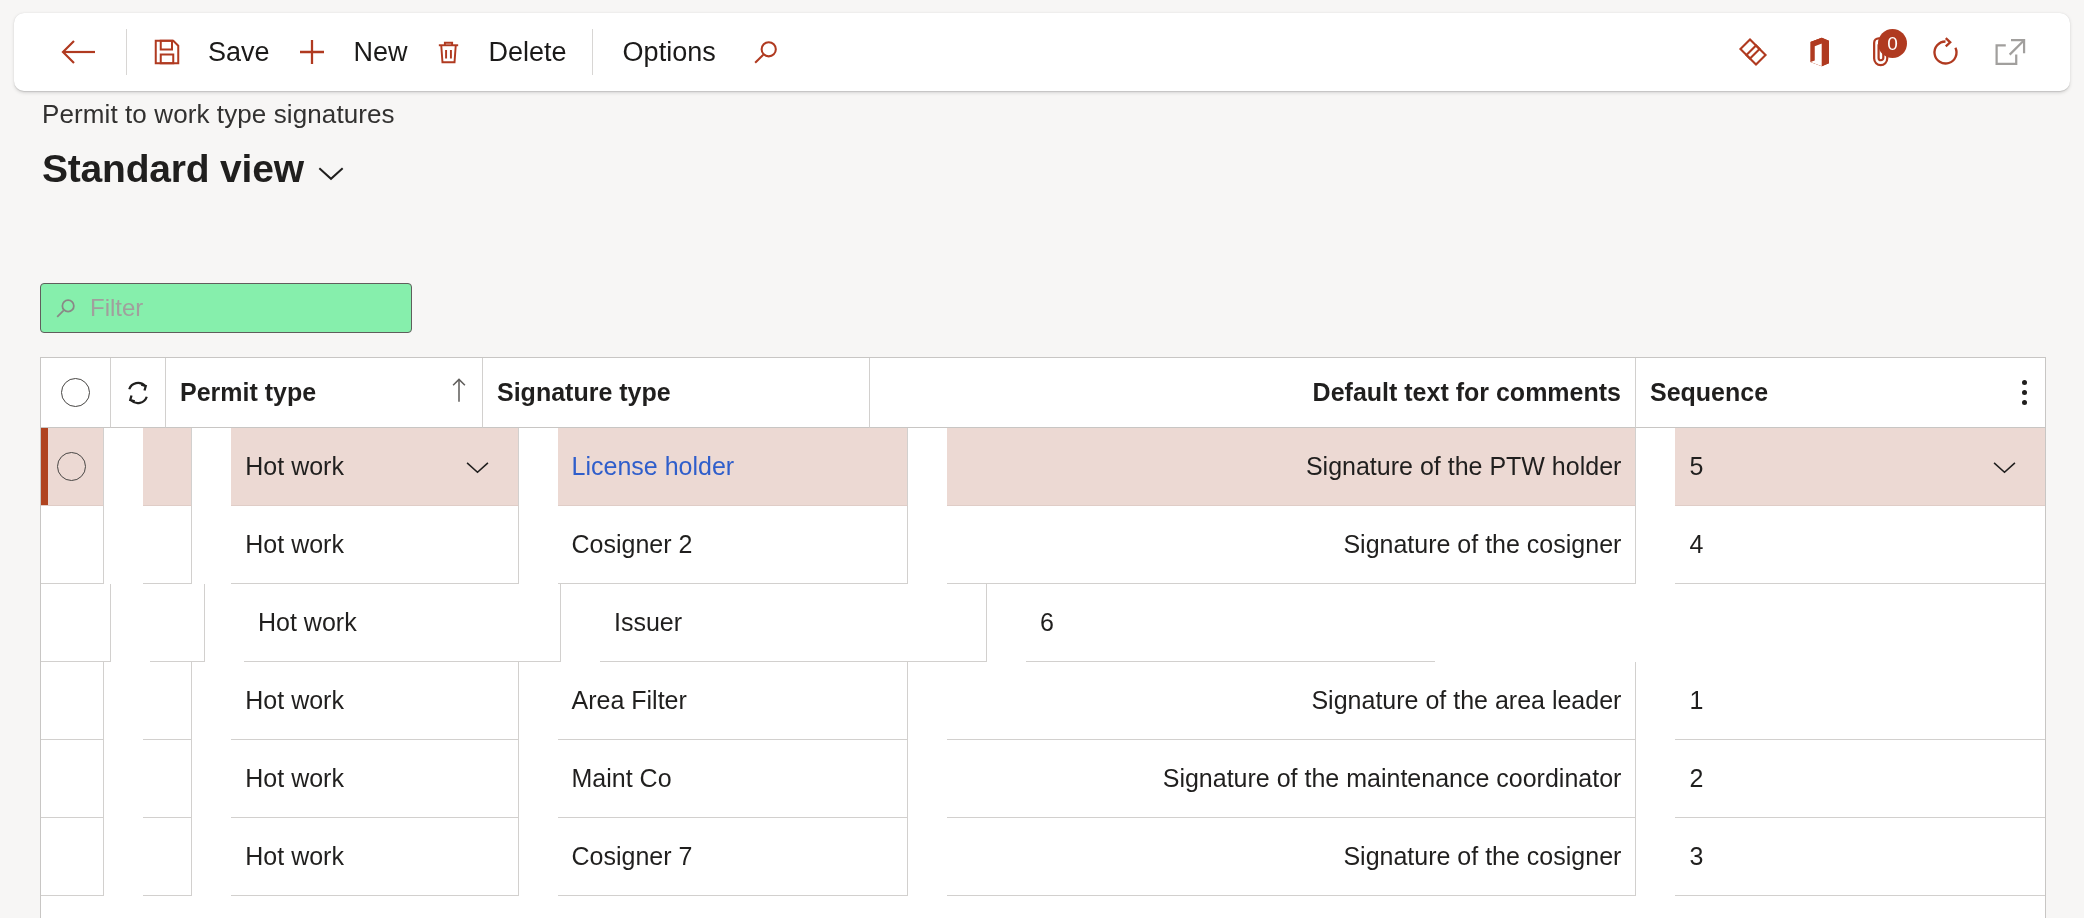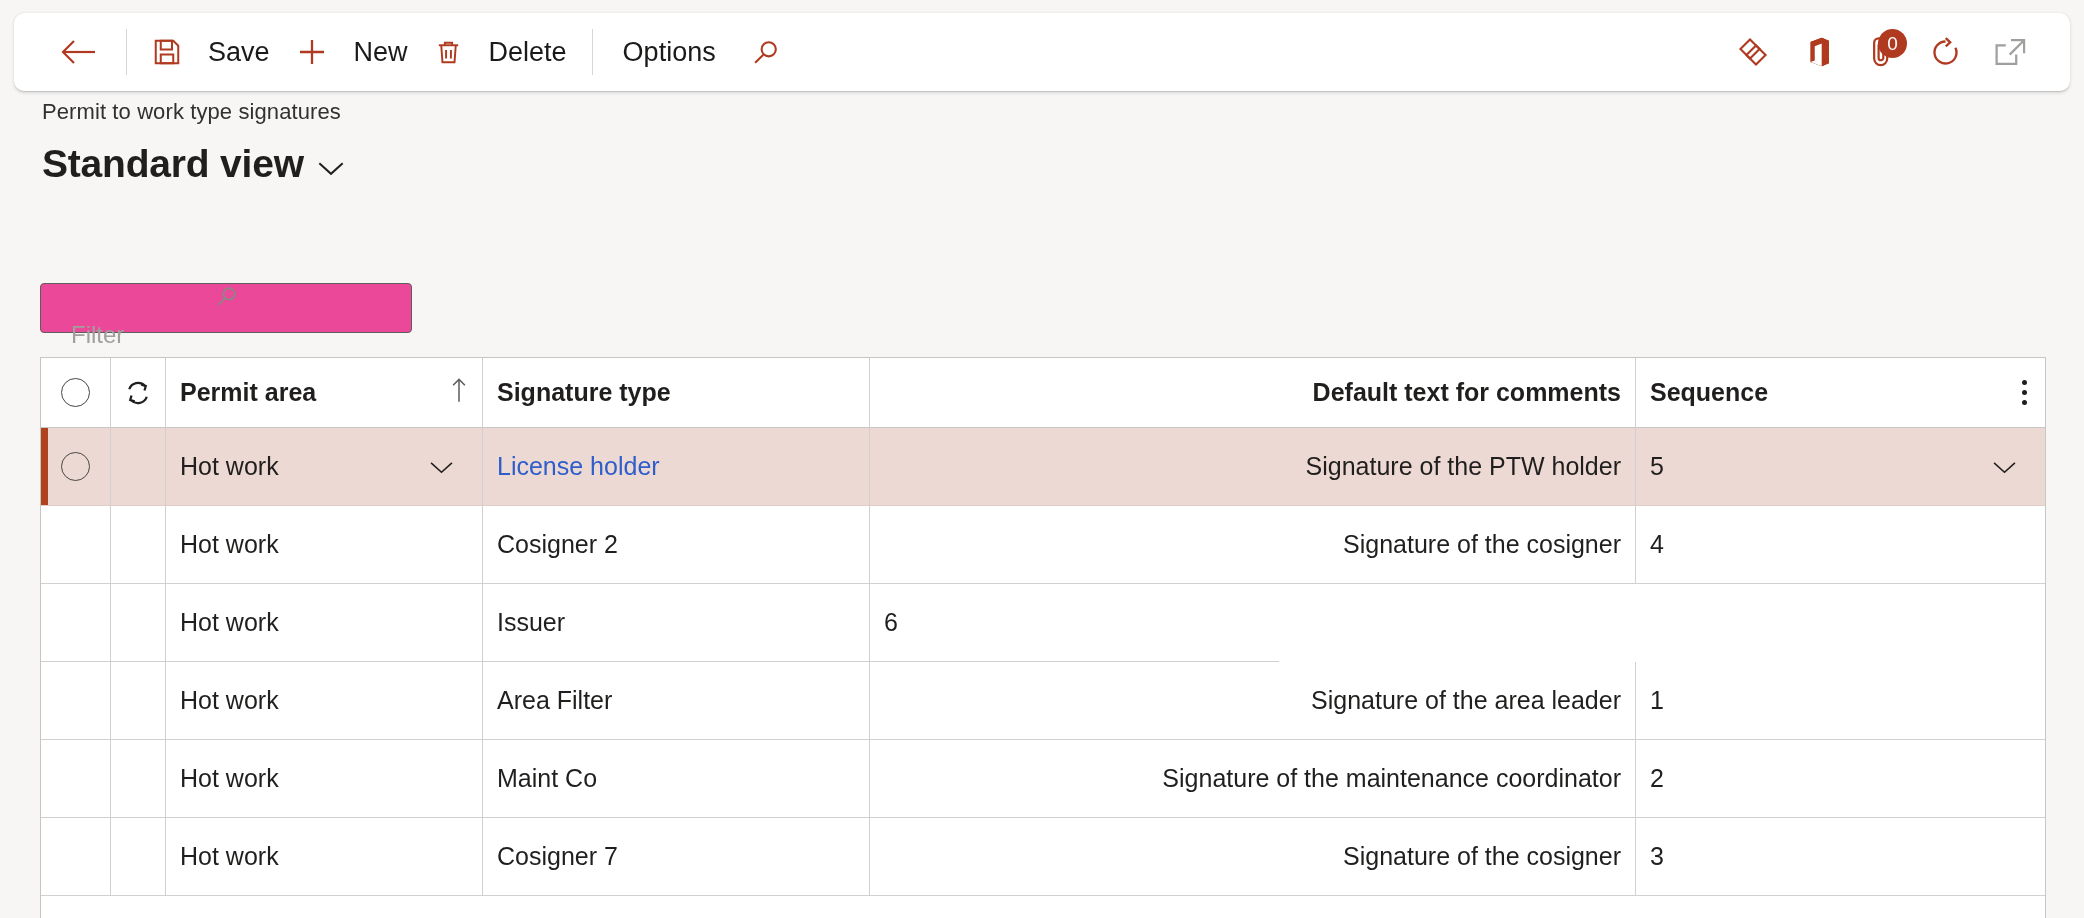--- a/index.html
+++ b/index.html
@@ -76,21 +76,21 @@
     color: #ffffff;
     font-size: 19px;
     line-height: 29px;
     text-align: center;
     font-family: "Liberation Sans", sans-serif;
   }
 
   
   .page-head { position: absolute; left: 42px; top: 99px; }
   .caption {
-    font-size: 22px;
+    font-size: 26px;
     color: #323130;
     letter-spacing: 0.1px;
   }
   .title-row {
     display: flex;
     align-items: center;
     gap: 13px;
     margin-top: 17px;
   }
   .page-title {
@@ -103,26 +103,25 @@
 
   
   .filter-box {
     position: absolute;
     left: 40px;
     top: 283px;
     width: 372px;
     height: 50px;
     border: 1px solid #605e5c;
     border-radius: 4px;
-    background: #ec4899;
+    background: #86efac;
     display: flex;
     align-items: center;
     padding: 0 12px;
     gap: 12px;
-    flex-direction: column;
   }
   .filter-input {
     flex: 1;
     border: none;
     outline: none;
     font-family: "Liberation Sans", sans-serif;
     font-size: 24px;
     color: #201f1e;
     background: transparent;
   }
@@ -164,21 +163,21 @@
     min-height: 70px;
     font-weight: bold;
     border-bottom: 1px solid #c8c6c4;
     background: #ffffff;
     cursor: pointer;
   }
   .grid-head .c-permit { justify-content: space-between; }
   .grid-head .c-seq { justify-content: space-between; padding-right: 18px; }
 
   
-  .grid-body .grid-row { height: 78px; }
+  .grid-body .grid-row { height: 78px; gap: 39px; }
   .grid-body .cell {
     height: 78px;
     min-height: 78px;
     border-bottom: 1px solid #d2d0ce;
     background: #ffffff;
   }
   .grid-body .c-seq { border-bottom-color: #d2d0ce; }
 
   .grid-row.selected .cell { background: #ecd9d3; }
   .grid-row.selected .c-check { position: relative; }
@@ -363,21 +362,21 @@
         <span class="cb-icon">
           <svg width="30" height="30" viewBox="0 0 24 24" fill="none" stroke="#201f1e" stroke-width="1.8">
             <path d="M5 9a7.5 7.5 0 0 1 12.5-2.8"></path>
             <path d="M14.6 5.4 18.2 6.4 17.2 10"></path>
             <path d="M19 15a7.5 7.5 0 0 1-12.5 2.8"></path>
             <path d="M9.4 18.6 5.8 17.6 6.8 14"></path>
           </svg>
         </span>
       </div>
       <div class="cell c-permit">
-        <span>Permit area</span>
+        <span>Permit type</span>
         <span>
           <svg width="18" height="26" viewBox="0 0 14 22" fill="none" stroke="#605e5c" stroke-width="1.3">
             <path d="M7 21V2"></path>
               <path d="M2 7 7 2l5 5"></path>
           </svg>
         </span>
       </div>
       <div class="cell c-sig">
         <span>Signature type</span>
       </div>

